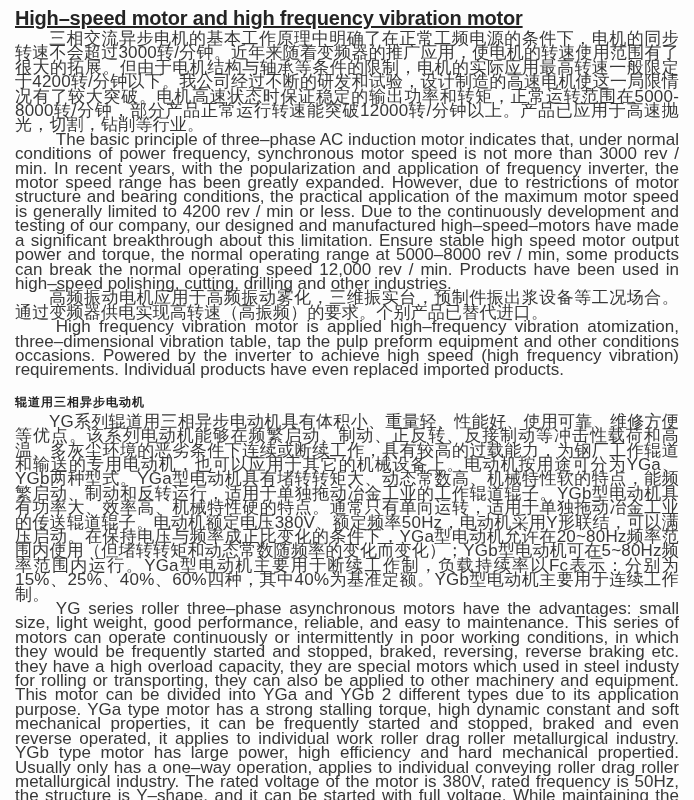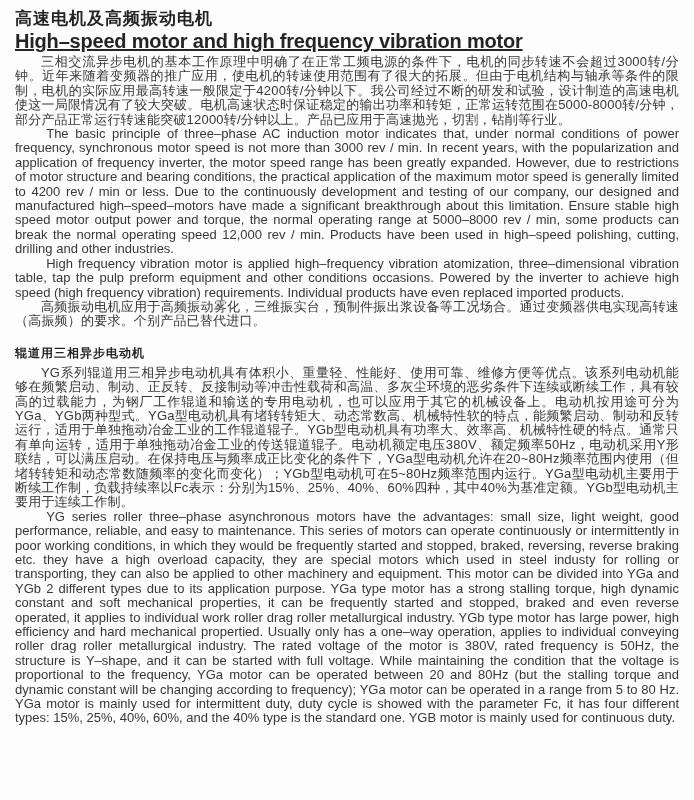--- a/index.html
+++ b/index.html
@@ -41,46 +41,45 @@
     margin: 0;
     padding: 14px 0 3px 0;
     font-size: 12px;
     line-height: 20px;
     font-weight: bold;
     color: #242424;
     letter-spacing: 1px;
   }
   p.body-para {
     margin: 0;
-    font-size: 13px;
+    font-size: 17px;
     line-height: 14.4px;
     text-align: justify;
     text-justify: inter-word;
     color: #373737;
   }
   p.zh {
     text-indent: 2em;
     letter-spacing: 0.2px;
   }
   p.en {
     text-indent: 2.4em;
   }
 </style>
 </head>
 <body>
 
 <div class="page">
 
   <section>
-    <h1 class="heading-zh">高速电机及高频振动电机</h1>
     <h2 class="heading-en">High–speed motor and high frequency vibration motor</h2>
     <p class="body-para zh">三相交流异步电机的基本工作原理中明确了在正常工频电源的条件下，电机的同步转速不会超过3000转/分钟。近年来随着变频器的推广应用，使电机的转速使用范围有了很大的拓展。但由于电机结构与轴承等条件的限制，电机的实际应用最高转速一般限定于4200转/分钟以下。我公司经过不断的研发和试验，设计制造的高速电机使这一局限情况有了较大突破。电机高速状态时保证稳定的输出功率和转矩，正常运转范围在5000-8000转/分钟，部分产品正常运行转速能突破12000转/分钟以上。产品已应用于高速抛光，切割，钻削等行业。</p>
     <p class="body-para en">The basic principle of three–phase AC induction motor indicates that, under normal conditions of power frequency, synchronous motor speed is not more than 3000 rev / min. In recent years, with the popularization and application of frequency inverter, the motor speed range has been greatly expanded. However, due to restrictions of motor structure and bearing conditions, the practical application of the maximum motor speed is generally limited to 4200 rev / min or less. Due to the continuously development and testing of our company, our designed and manufactured high–speed–motors have made a significant breakthrough about this limitation. Ensure stable high speed motor output power and torque, the normal operating range at 5000–8000 rev / min, some products can break the normal operating speed 12,000 rev / min. Products have been used in high–speed polishing, cutting, drilling and other industries.</p>
+    <p class="body-para zh">高频振动电机应用于高频振动雾化，三维振实台，预制件振出浆设备等工况场合。通过变频器供电实现高转速（高振频）的要求。个别产品已替代进口。</p>
     <p class="body-para en">High frequency vibration motor is applied high–frequency vibration atomization, three–dimensional vibration table, tap the pulp preform equipment and other conditions occasions. Powered by the inverter to achieve high speed (high frequency vibration) requirements. Individual products have even replaced imported products.</p>
-    <p class="body-para zh">高频振动电机应用于高频振动雾化，三维振实台，预制件振出浆设备等工况场合。通过变频器供电实现高转速（高振频）的要求。个别产品已替代进口。</p>
   </section>
 
   <section>
     <h1 class="section-heading">辊道用三相异步电动机</h1>
     <p class="body-para zh">YG系列辊道用三相异步电动机具有体积小、重量轻、性能好、使用可靠、维修方便等优点。该系列电动机能够在频繁启动、制动、正反转、反接制动等冲击性载荷和高温、多灰尘环境的恶劣条件下连续或断续工作，具有较高的过载能力，为钢厂工作辊道和输送的专用电动机，也可以应用于其它的机械设备上。电动机按用途可分为YGa、YGb两种型式。YGa型电动机具有堵转转矩大、动态常数高、机械特性软的特点，能频繁启动、制动和反转运行，适用于单独拖动冶金工业的工作辊道辊子。YGb型电动机具有功率大、效率高、机械特性硬的特点。通常只有单向运转，适用于单独拖动冶金工业的传送辊道辊子。电动机额定电压380V、额定频率50Hz，电动机采用Y形联结，可以满压启动。在保持电压与频率成正比变化的条件下，YGa型电动机允许在20~80Hz频率范围内使用（但堵转转矩和动态常数随频率的变化而变化）；YGb型电动机可在5~80Hz频率范围内运行。YGa型电动机主要用于断续工作制，负载持续率以Fc表示：分别为15%、25%、40%、60%四种，其中40%为基准定额。YGb型电动机主要用于连续工作制。</p>
     <p class="body-para en">YG series roller three–phase asynchronous motors have the advantages: small size, light weight, good performance, reliable, and easy to maintenance. This series of motors can operate continuously or intermittently in poor working conditions, in which they would be frequently started and stopped, braked, reversing, reverse braking etc. they have a high overload capacity, they are special motors which used in steel industy for rolling or transporting, they can also be applied to other machinery and equipment. This motor can be divided into YGa and YGb 2 different types due to its application purpose. YGa type motor has a strong stalling torque, high dynamic constant and soft mechanical properties, it can be frequently started and stopped, braked and even reverse operated, it applies to individual work roller drag roller metallurgical industry. YGb type motor has large power, high efficiency and hard mechanical propertied. Usually only has a one–way operation, applies to individual conveying roller drag roller metallurgical industry. The rated voltage of the motor is 380V, rated frequency is 50Hz, the structure is Y–shape, and it can be started with full voltage. While maintaining the condition that the voltage is proportional to the frequency, YGa motor can be operated between 20 and 80Hz (but the stalling torque and dynamic constant will be changing according to frequency); YGa motor can be operated in a range from 5 to 80 Hz. YGa motor is mainly used for intermittent duty, duty cycle is showed with the parameter Fc, it has four different types: 15%, 25%, 40%, 60%, and the 40% type is the standard one. YGB motor is mainly used for continuous duty.</p>
   </section>
 
 </div>
 

